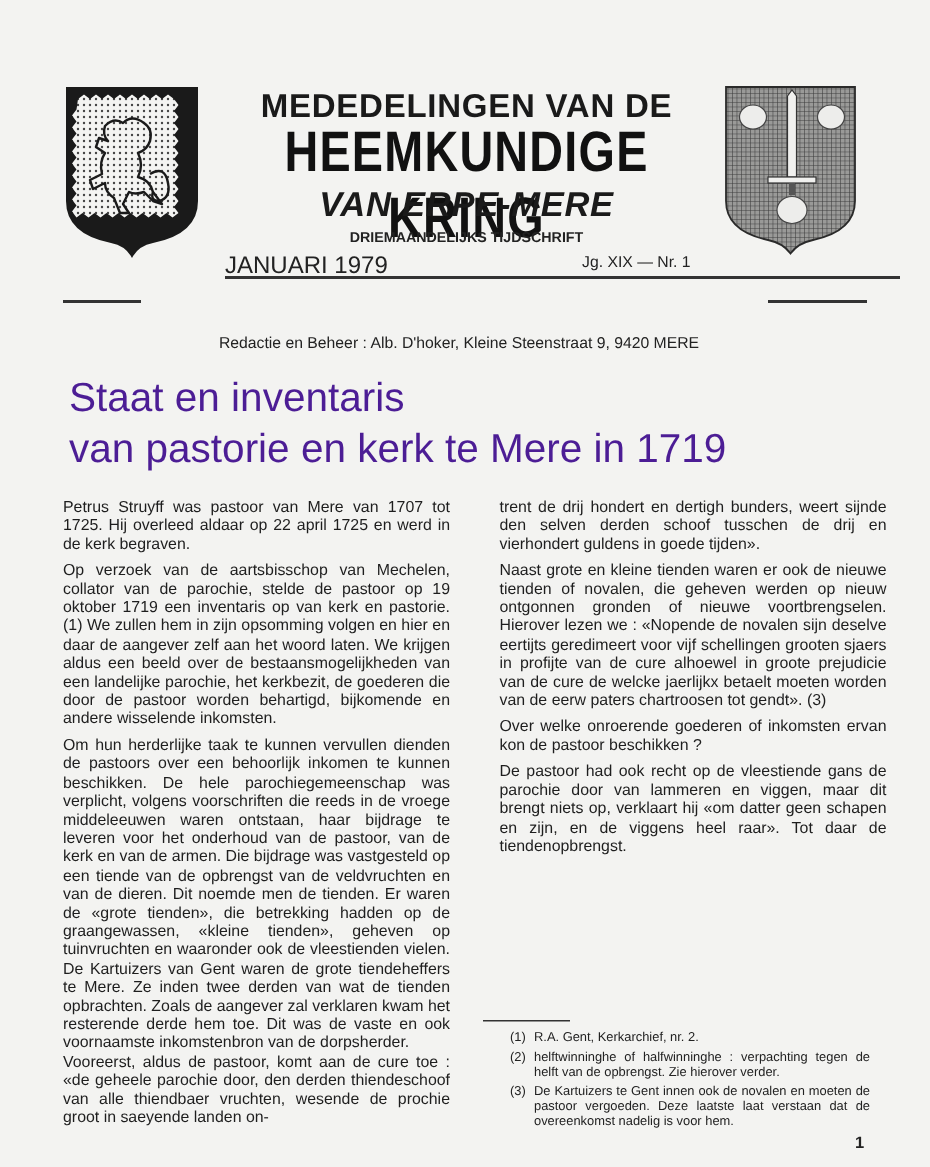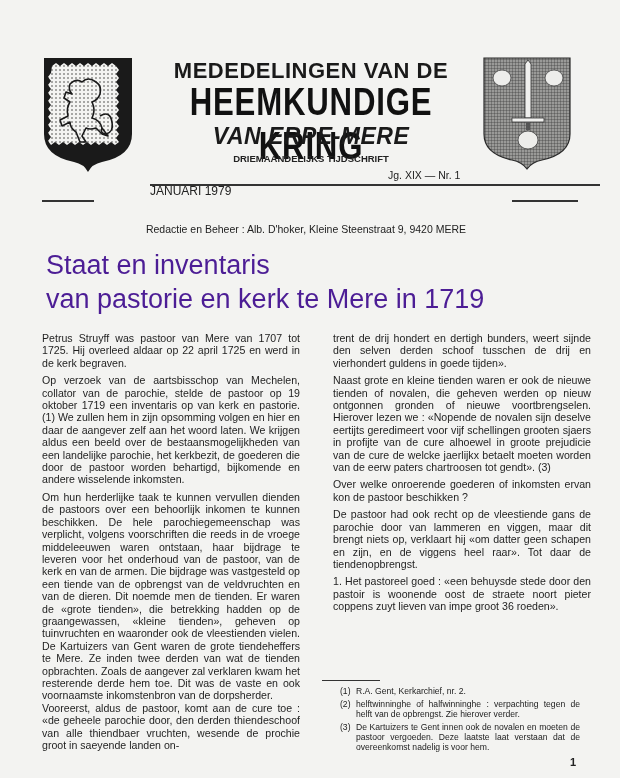--- a/index.html
+++ b/index.html
@@ -13,21 +13,21 @@
   .page { position: absolute; left: 0; top: 0; width: 620px; height: 778px; }
 
   .masthead { position: absolute; left: 0; top: 0; width: 500px; height: 220px; }
   .shield-left { position: absolute; left: 42px; top: 56px; width: 92px; height: 118px; }
   .shield-right { position: absolute; left: 482px; top: 56px; width: 90px; height: 115px; }
 
   .mh-line1 { position: absolute; left: 148px; top: 58px; width: 326px; text-align: center; font-size: 22px; font-weight: bold; letter-spacing: 0.5px; color: #1a1a1a; }
   .mh-line2 { position: absolute; left: 140px; top: 80px; width: 342px; text-align: center; font-size: 38px; font-weight: bold; letter-spacing: 1px; color: #111; transform: scaleX(0.82); transform-origin: center; line-height: 44px; }
   .mh-line3 { position: absolute; left: 148px; top: 123px; width: 326px; text-align: center; font-size: 23px; font-weight: bold; letter-spacing: 0.5px; color: #1a1a1a; font-style: italic; }
   .mh-sub { position: absolute; left: 148px; top: 153px; width: 326px; text-align: center; font-size: 9.5px; font-weight: bold; color: #222; }
-  .mh-date { position: absolute; left: 150px; top: 184px; font-size: 12px; color: #222; }
+  .mh-date { position: absolute; left: 150px; top: 169px; font-size: 16px; color: #222; }
   .mh-issue { position: absolute; left: 388px; top: 169px; font-size: 10.5px; color: #222; }
   .rule-top { position: absolute; left: 150px; top: 184px; width: 450px; height: 2px; background: #333; }
   .rule-left { position: absolute; left: 42px; top: 200px; width: 52px; height: 1.5px; background: #333; }
   .rule-right { position: absolute; left: 512px; top: 200px; width: 66px; height: 1.5px; background: #333; }
   .mh-editor { position: absolute; left: 104px; top: 192px; width: 404px; font-size: 10.5px; color: #222; text-align: center; margin-top: 31px; }
 
   .article-title { position: absolute; left: 46px; top: 248px; width: 540px; font-size: 27px; line-height: 34px; color: #4c1d95; }
 
   .col { position: absolute; font-size: 10.6px; line-height: 12.4px; color: #1e1e1e; text-align: justify; }
   .col-left { left: 42px; top: 332px; width: 258px; }
@@ -102,21 +102,20 @@
     <p>Op verzoek van de aartsbisschop van Mechelen, collator van de parochie, stelde de pastoor op 19 oktober 1719 een inventaris op van kerk en pastorie. (1) We zullen hem in zijn opsomming volgen en hier en daar de aangever zelf aan het woord laten. We krijgen aldus een beeld over de bestaansmogelijkheden van een landelijke parochie, het kerkbezit, de goederen die door de pastoor worden behartigd, bijkomende en andere wisselende inkomsten.</p>
     <p class="tight">Om hun herderlijke taak te kunnen vervullen dienden de pastoors over een behoorlijk inkomen te kunnen beschikken. De hele parochiegemeenschap was verplicht, volgens voorschriften die reeds in de vroege middeleeuwen waren ontstaan, haar bijdrage te leveren voor het onderhoud van de pastoor, van de kerk en van de armen. Die bijdrage was vastgesteld op een tiende van de opbrengst van de veldvruchten en van de dieren. Dit noemde men de tienden. Er waren de «grote tienden», die betrekking hadden op de graangewassen, «kleine tienden», geheven op tuinvruchten en waaronder ook de vleestienden vielen. De Kartuizers van Gent waren de grote tiendeheffers te Mere. Ze inden twee derden van wat de tienden opbrachten. Zoals de aangever zal verklaren kwam het resterende derde hem toe. Dit was de vaste en ook voornaamste inkomstenbron van de dorpsherder.</p>
     <p>Vooreerst, aldus de pastoor, komt aan de cure toe : «de geheele parochie door, den derden thiendeschoof van alle thiendbaer vruchten, wesende de prochie groot in saeyende landen on-</p>
   </div>
 
   <div class="col col-right">
     <p>trent de drij hondert en dertigh bunders, weert sijnde den selven derden schoof tusschen de drij en vierhondert guldens in goede tijden».</p>
     <p>Naast grote en kleine tienden waren er ook de nieuwe tienden of novalen, die geheven werden op nieuw ontgonnen gronden of nieuwe voortbrengselen. Hierover lezen we : «Nopende de novalen sijn deselve eertijts geredimeert voor vijf schellingen grooten sjaers in profijte van de cure alhoewel in groote prejudicie van de cure de welcke jaerlijkx betaelt moeten worden van de eerw paters chartroosen tot gendt». (3)</p>
     <p>Over welke onroerende goederen of inkomsten ervan kon de pastoor beschikken ?</p>
     <p>De pastoor had ook recht op de vleestiende gans de parochie door van lammeren en viggen, maar dit brengt niets op, verklaart hij «om datter geen schapen en zijn, en de viggens heel raar». Tot daar de tiendenopbrengst.</p>
-    <p class="tight">1. Het pastoreel goed : «een behuysde stede door den pastoir is woonende oost de straete noort pieter coppens zuyt lieven van impe groot 36 roeden».</p>
   </div>
 
   <div class="fn-rule"></div>
   <div class="footnotes">
     <div class="fn">
       <span class="fn-num">(1)</span>
       <span>R.A. Gent, Kerkarchief, nr. 2.</span>
     </div>
     <div class="fn">
       <span class="fn-num">(2)</span>

